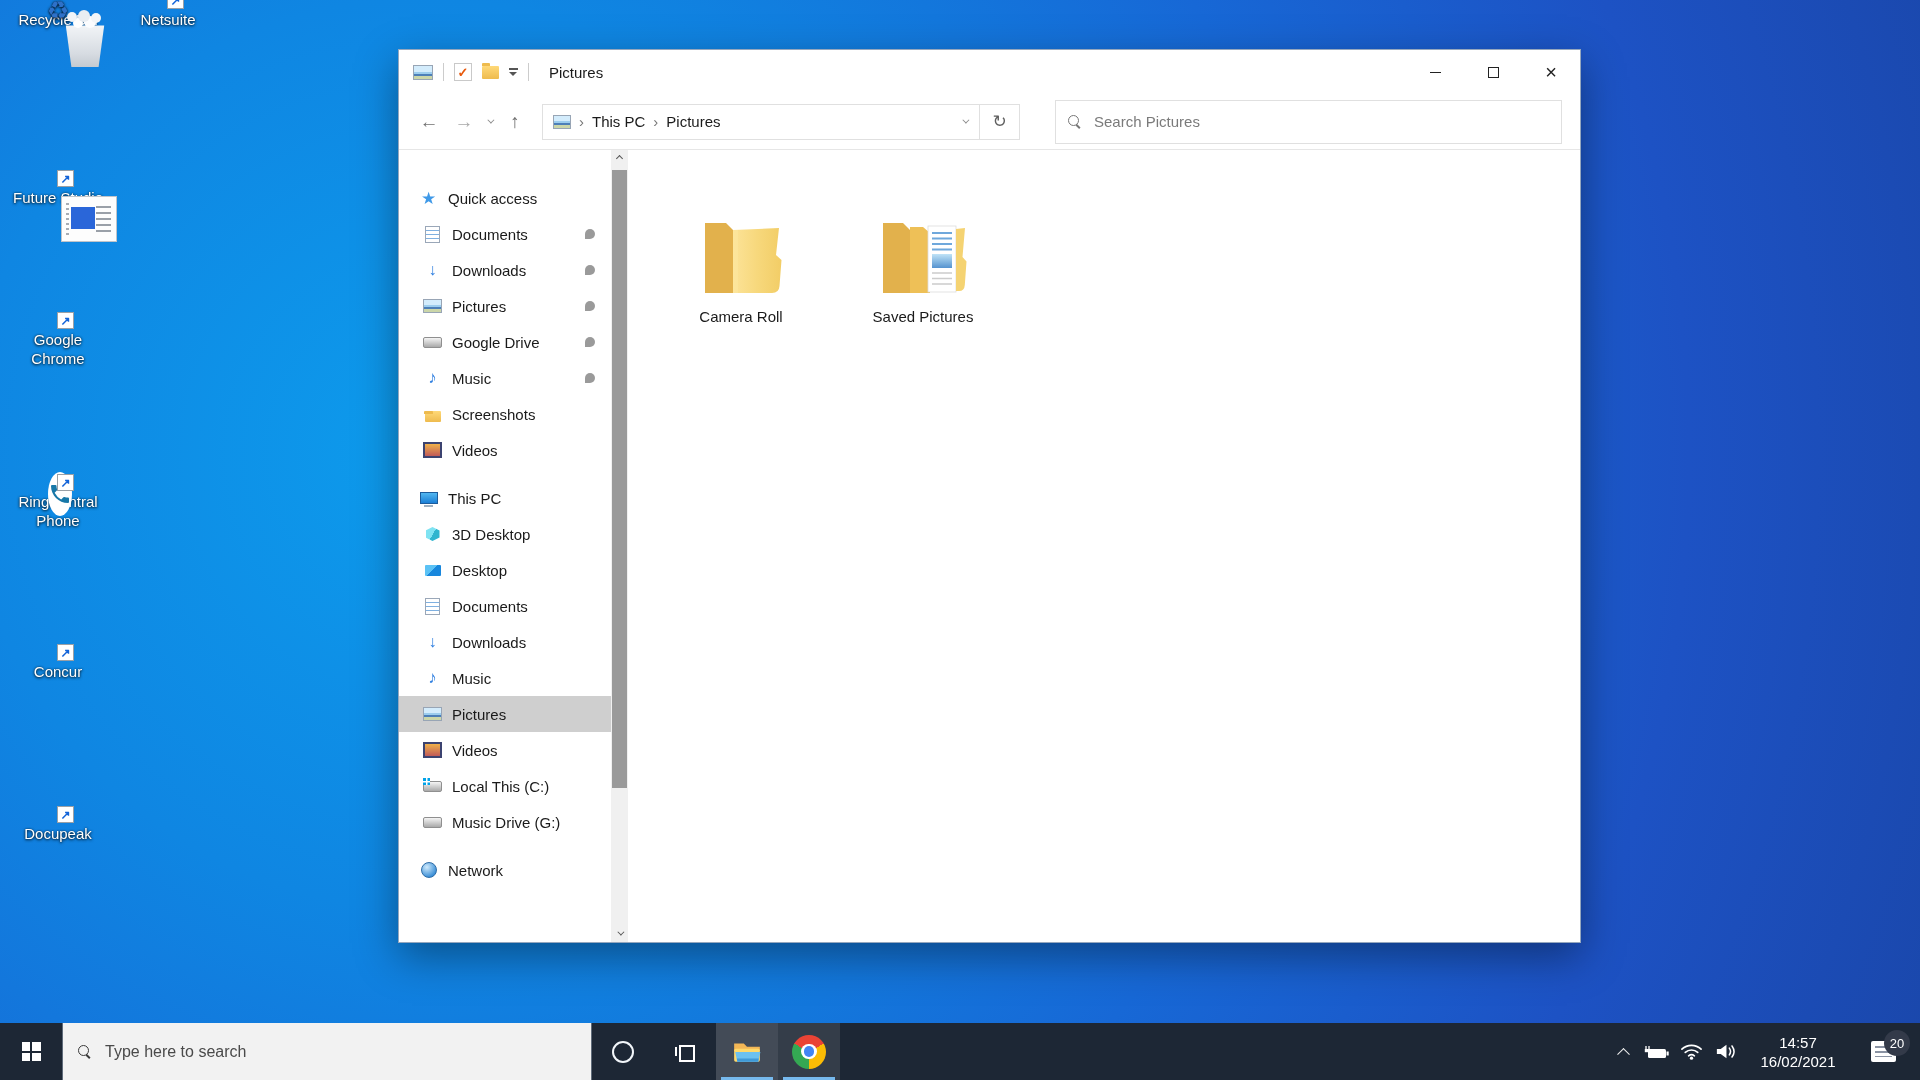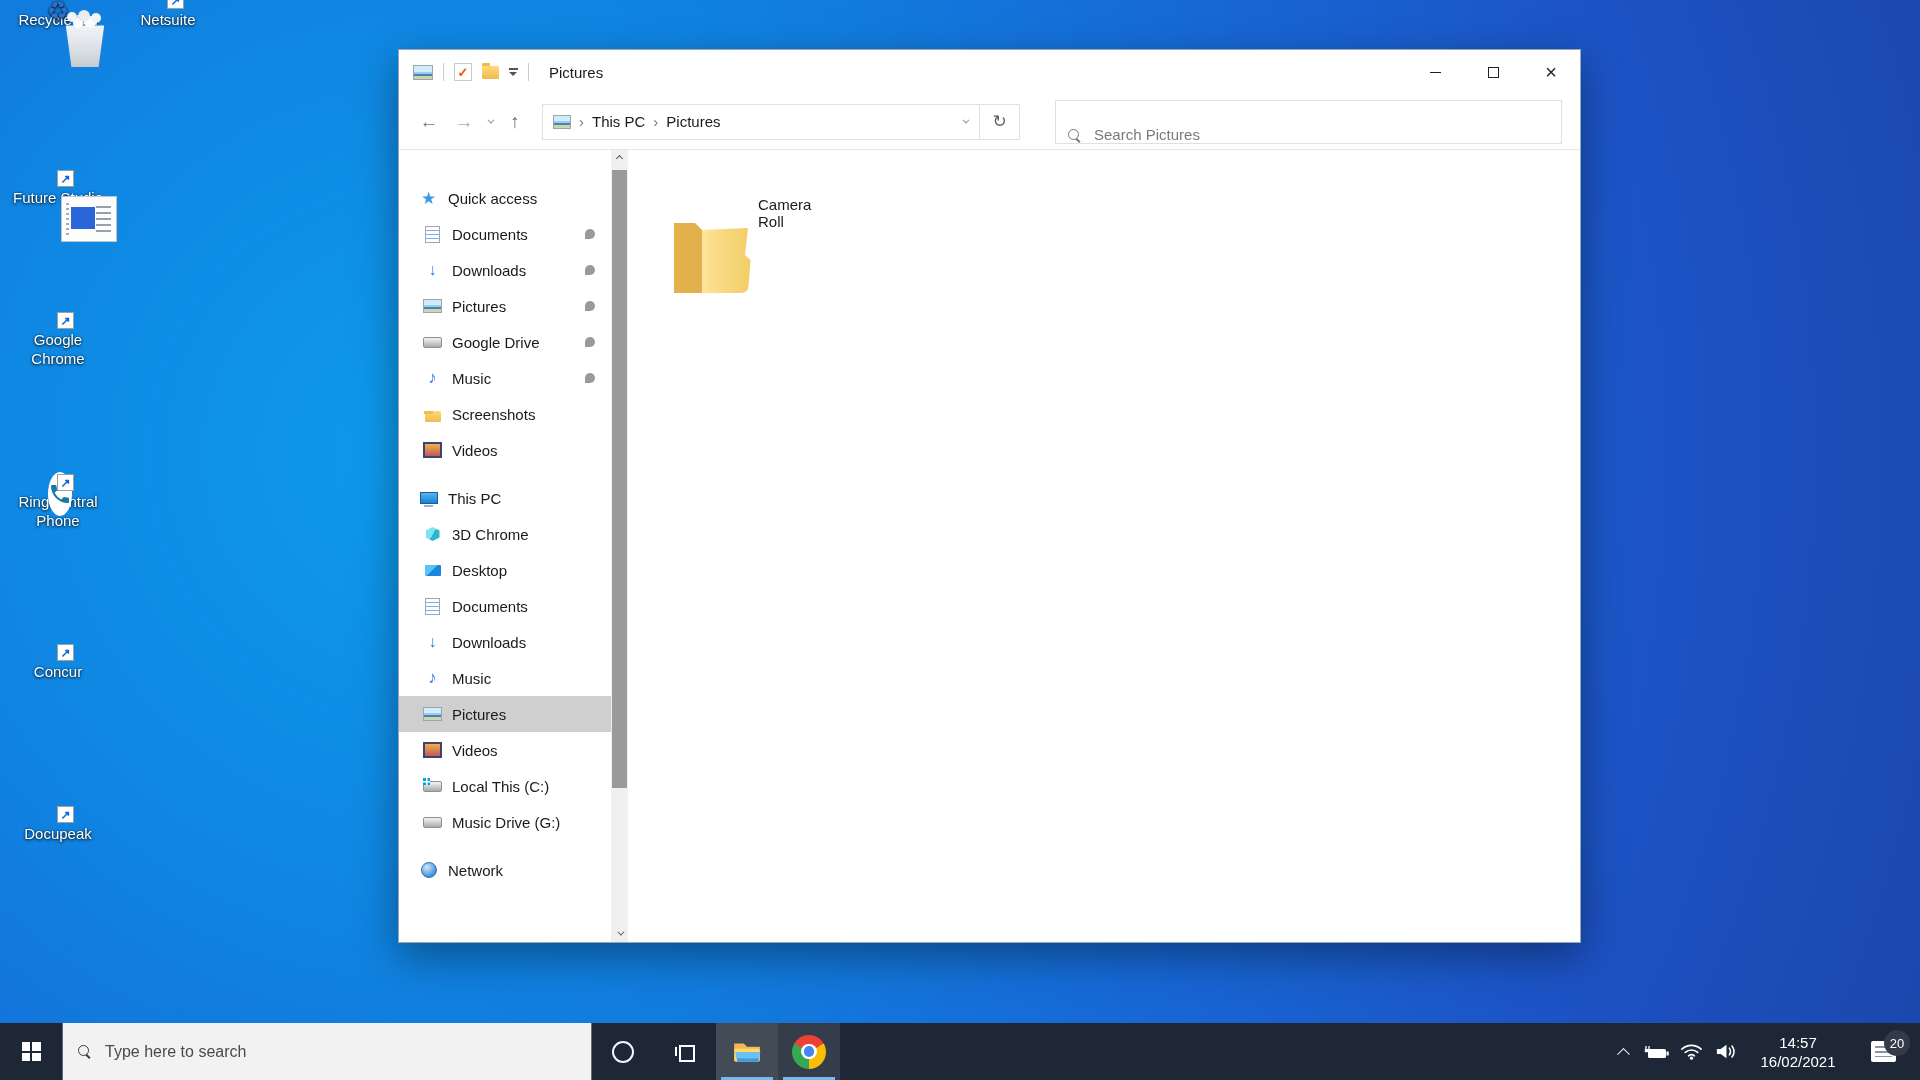--- a/index.html
+++ b/index.html
@@ -81,21 +81,21 @@
   .navbar { height:56px; display:flex; align-items:center; padding:0 18px 0 18px; gap:11px; flex:none;
             border-bottom:1px solid #e6e6e6; }
   .nav-arrow { font-size:19px; color:#707070; display:flex; align-items:center; justify-content:center; width:24px; }
   .nav-arrow.dim { color:#a8a8a8; }
   .addr-wrap { display:flex; align-items:center; height:36px; border:1px solid #e0e0e0; width:478px; margin-left:4px; }
   .addr { display:flex; align-items:center; gap:8px; padding:0 10px; flex:1; height:100%; }
   .crumb-sep { color:#777; font-size:15px; }
   .addr-dd { width:30px; display:flex; align-items:center; justify-content:center; height:100%; }
   .refresh { width:40px; height:100%; border-left:1px solid #e0e0e0; display:flex; align-items:center;
              justify-content:center; color:#5f5f5f; font-size:17px; }
-  .searchbox { margin-left:24px; height:44px; flex:1; border:1px solid #e0e0e0; display:flex; align-items:flex-end;
+  .searchbox { margin-left:24px; height:44px; flex:1; border:1px solid #e0e0e0; display:flex; align-items:center;
                padding:0 12px; gap:12px; }
   .searchbox input { border:none; outline:none; font-size:15px; font-family:inherit; color:#333; flex:1; background:transparent; }
   .searchbox input::placeholder { color:#7a7a7a; }
   .lens { width:14px; height:14px; position:relative; flex:none; }
   .lens::before { content:""; position:absolute; left:0; top:0; width:9px; height:9px; border:1.5px solid #777; border-radius:50%; }
   .lens::after { content:""; position:absolute; left:9px; top:9px; width:5px; height:1.5px; background:#777;
                  transform:rotate(45deg); transform-origin:0 0; }
   
   .content { flex:1; display:flex; min-height:0; }
   .sidebar { width:212px; flex:none; overflow:hidden; padding-top:30px; position:relative; }
@@ -138,21 +138,21 @@
                 linear-gradient(#fff,#fff) 0 50%/100% 1.5px no-repeat, #00a2e8; }
   .si-net::before { content:""; width:14px; height:14px; border-radius:50%; border:1px solid #2e6da8;
     background: radial-gradient(circle at 35% 30%, #cfeafc, #3a8ed6 75%); }
   
   .sscroll { width:17px; flex:none; background:#f0f0f0; position:relative; }
   .sscroll .arr { position:absolute; left:0; width:17px; height:17px; display:flex; align-items:center; justify-content:center; }
   .sscroll .arr.top { top:0; } .sscroll .arr.bot { bottom:0; }
   .sscroll .thumb { position:absolute; left:1px; width:15px; top:20px; height:618px; background:#9a9a9a; }
   
   .main { flex:1; padding:40px 0 0 34px; display:flex; align-items:flex-start; gap:24px; }
-  .ftile { width:158px; display:flex; flex-direction:row; }
+  .ftile { width:158px; display:flex; flex-direction:column; align-items:center; }
   .ftile .ficon { height:112px; display:flex; align-items:flex-end; justify-content:center; }
   .ftile .fname { margin-top:6px; }
   
   .statusbar { height:28px; flex:none; display:flex; align-items:center; padding:0 12px; font-size:14px; color:#333; }
   .status-sep { width:1px; height:16px; background:#d9d9d9; margin-left:28px; }
   .viewbtns { margin-left:auto; display:flex; align-items:center; gap:8px; }
   .vb-details { width:22px; height:18px; display:flex; align-items:center; justify-content:center; }
   .vb-details i { display:block; width:15px; height:14px;
     background: repeating-linear-gradient(to bottom, #7a8aa0 0 2px, transparent 2px 5.5px); }
   .vb-thumb { width:36px; height:27px; border:2px solid #3aa0dc; background:#d6ebf8; display:flex;
@@ -354,21 +354,21 @@
       </div>
 
       <div class="sgap"></div>
 
       <div class="srow">
         <span class="si si-pc"></span>
         <span class="slabel">This PC</span>
       </div>
       <div class="srow lvl1">
         <span class="si si-cube"></span>
-        <span class="slabel">3D Chrome</span>
+        <span class="slabel">3D Desktop</span>
       </div>
       <div class="srow lvl1">
         <span class="si si-desktop"></span>
         <span class="slabel">Desktop</span>
       </div>
       <div class="srow lvl1">
         <span class="si si-doc"></span>
         <span class="slabel">Documents</span>
       </div>
       <div class="srow lvl1">
@@ -424,20 +424,40 @@
                   <stop offset="0.5" stop-color="#f7d87c"></stop>
                   <stop offset="1" stop-color="#f2cd66"></stop>
               </linearGradient>
             </defs>
             <polygon points="12,8 33,8 40,15 40,78 12,78" fill="#e2b14c"></polygon>
             <path d="M40 15 L86 13 L83 40 L88.5 45 L86.5 71 Q86 78 79 78 L40 78 Z" fill="url(#ff1)"></path>
             <polygon points="40,15 45,15 45,78 40,78" fill="#fde69c" opacity="0.8"></polygon>
           </svg>
         </span>
         <span class="fname">Camera Roll</span>
+      </div>
+      <div class="ftile">
+        <span class="ficon">
+          <svg class="folder-svg" width="96" height="90" viewBox="0 0 96 84">
+            <defs>
+              <linearGradient id="ff2" x1="0" y1="0" x2="0" y2="1">
+                <stop offset="0" stop-color="#bfe3f7"></stop>
+                  <stop offset="1" stop-color="#5593cf"></stop>
+              </linearGradient>
+            </defs>
+            <polygon points="8,8 28,8 35,15 35,78 8,78" fill="#e2b14c"></polygon>
+            <polygon points="35,12 48,12 55,18 55,78 35,78" fill="#eec057"></polygon>
+            <rect x="53" y="11" width="28" height="66" fill="#ffffff" stroke="#dcdcdc" stroke-width="0.8"></rect>
+            <path d="M57 18 h20 M57 23.5 h20 M57 29 h20 M57 34.5 h20" stroke="#6fa8dc" stroke-width="1.8"></path>
+            <rect x="57" y="39" width="20" height="14" fill="url(#ff2)"></rect>
+            <path d="M57 58 h20 M57 63.5 h20 M57 69 h20" stroke="#cccccc" stroke-width="1.6"></path>
+            <path d="M81 14 L90 13 L87.5 42 L91.5 46.5 L89.8 70 Q89.4 76 84 76 L81 76 Z" fill="#f5d372"></path>
+          </svg>
+        </span>
+        <span class="fname">Saved Pictures</span>
       </div>
     </div>
   </div>
 
 </div>
 
 <div class="taskbar">
   <div class="tb-btn">
     <span class="winlogo">
         <span></span>

